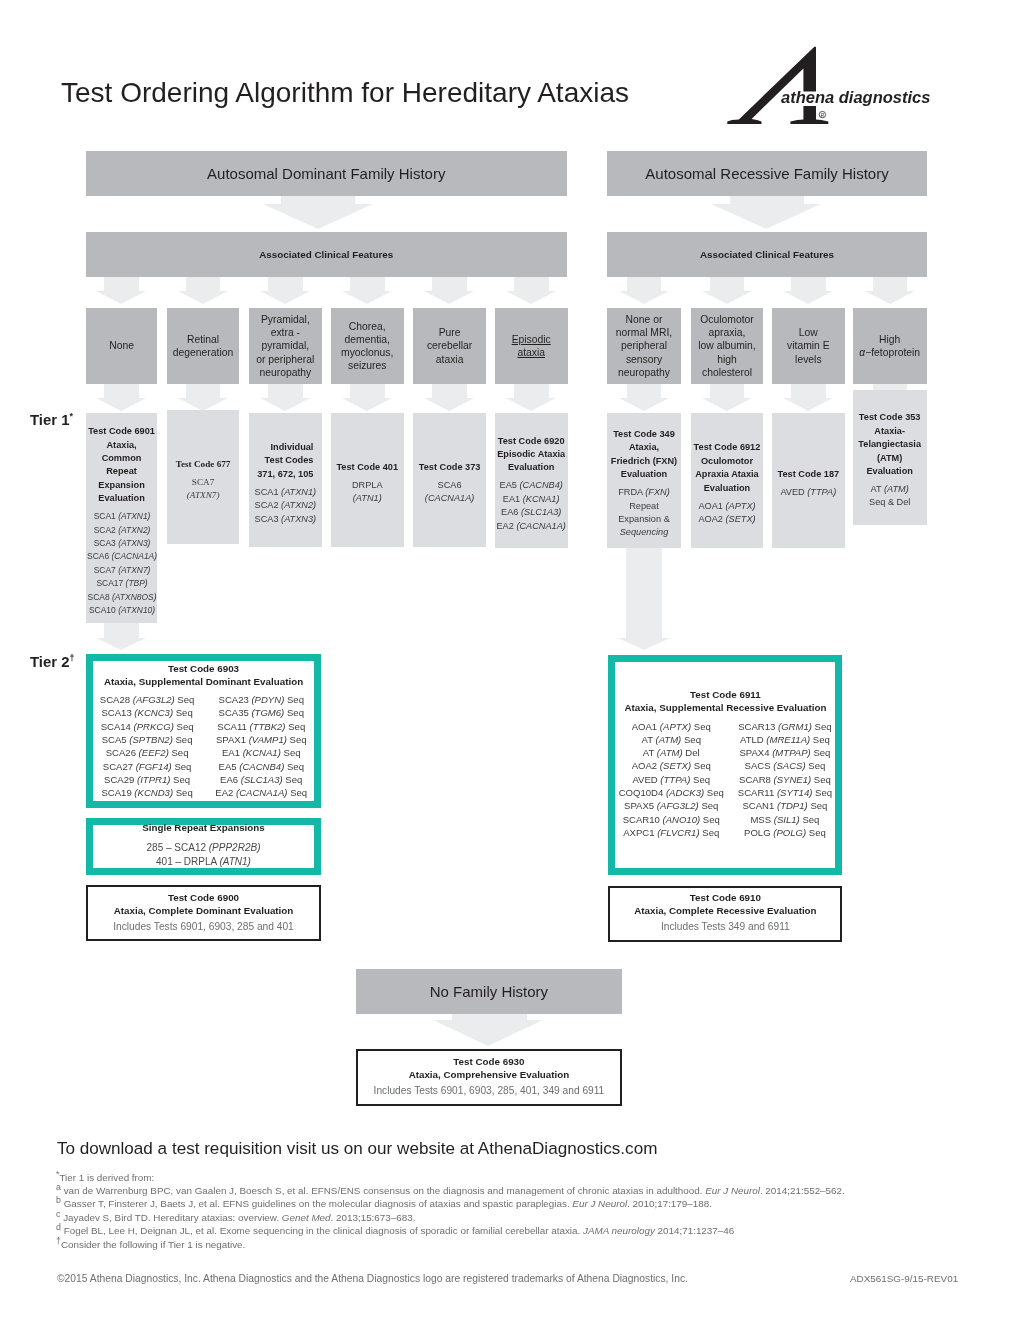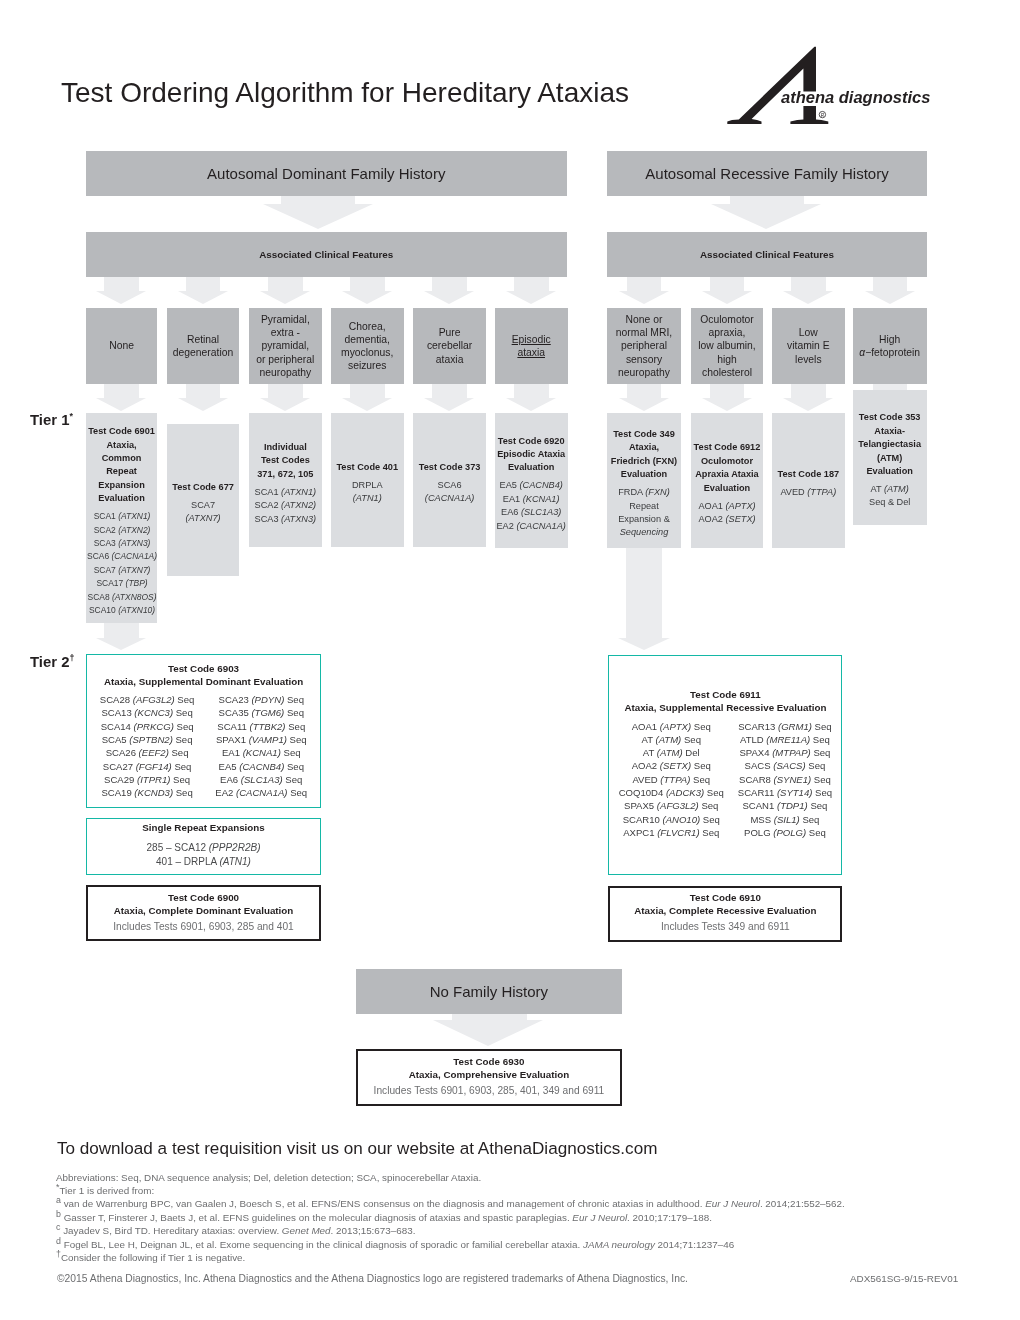--- a/index.html
+++ b/index.html
@@ -21,21 +21,21 @@
   .fbox{font-size:10.35px;line-height:13.2px;}
   .fbox .fwrap>div{white-space:nowrap;}
   
   .lbox{background:#dbdde0;color:#3a3b3d;display:flex;flex-direction:column;
         align-items:center;justify-content:center;text-align:center;
         font-size:9.2px;line-height:13.4px;overflow:hidden;padding-top:6px;}
   .lbox .hd{font-weight:bold;color:#231f20;}
   .lbox .ls{margin-top:4.6px;}
   .lbox .hd>div,.lbox .ls>div{white-space:nowrap;transform-origin:center center;}
   
-  .wbox{background:#ffffff;border:1px solid #14b8a6;display:flex;flex-direction:column;padding-bottom:2px;
+  .wbox{background:#ffffff;border:7px solid #14b8a6;display:flex;flex-direction:column;padding-bottom:2px;
         align-items:center;justify-content:center;text-align:center;color:#231f20;}
   .wbox.thick{border:2px solid #231f20;}
   .t2hd{font-size:9.8px;font-weight:bold;line-height:13.1px;white-space:nowrap;}
   .t2inc{font-size:10.2px;line-height:13.6px;margin-top:3px;color:#6d6e70;white-space:nowrap;}
   .t2cols{display:flex;gap:21px;margin-top:5px;font-size:9.55px;line-height:13.3px;}
   .t2col{text-align:center;color:#3c3c3e;white-space:nowrap;}
   #recessive-supp .t2cols{gap:14px;justify-content:space-between;}
   .t2body{font-size:10px;line-height:13.6px;margin-top:7px;color:#4a4b4d;white-space:nowrap;}
   
   .arrow{position:absolute;background:#ebecee;}
@@ -209,30 +209,30 @@
       <div style="transform: scaleX(0.9211);"><span>SCA1 </span><i>(ATXN1)</i></div>
       <div style="transform: scaleX(0.9211);"><span>SCA2 </span><i>(ATXN2)</i></div>
       <div style="transform: scaleX(0.9211);"><span>SCA3 </span><i>(ATXN3)</i></div>
       <div style="transform: scaleX(0.9211);"><span>SCA6 </span><i>(CACNA1A)</i></div>
       <div style="transform: scaleX(0.9211);"><span>SCA7 </span><i>(ATXN7)</i></div>
       <div style="transform: scaleX(0.9211);"><span>SCA17 </span><i>(TBP)</i></div>
       <div style="transform: scaleX(0.9211);"><span>SCA8 </span><i>(ATXN8OS)</i></div>
       <div style="transform: scaleX(0.9211);"><span>SCA10 </span><i>(ATXN10)</i></div>
     </div>
   </div>
-<div class="abs lbox" style="left:166.8px;top:424px;width:72.5px;height:152px;">
+<div class="abs lbox" style="left:166.8px;top:410px;width:72.5px;height:134.0px;font-family:Liberation Serif, serif;">
     <div class="hd">
       <div>Test Code 677</div>
     </div>
     <div class="ls">
       <div><span>SCA7</span></div>
       <div><i>(ATXN7)</i></div>
     </div>
   </div>
-<div class="abs lbox" style="left:249.1px;top:413.4px;width:72.5px;height:134.0px;">
+<div class="abs lbox" style="left:249.1px;top:413.4px;width:72.5px;height:134.0px;text-align:right;">
     <div class="hd">
       <div>Individual</div>
       <div>Test Codes</div>
       <div>371, 672, 105</div>
     </div>
     <div class="ls">
       <div><span>SCA1 </span><i>(ATXN1)</i></div>
       <div><span>SCA2 </span><i>(ATXN2)</i></div>
       <div><span>SCA3 </span><i>(ATXN3)</i></div>
     </div>
@@ -395,21 +395,20 @@
   </div>
 <div class="abs arrow" style="left:451.5px;top:1013.5px;width:75.4px;height:6.0px;"></div>
 <div class="abs arrowhead" style="left:433.3px;top:1019.5px;border-width:26.5px 55.9px 0 55.9px;"></div>
 <div class="abs wbox thick" style="left:355.7px;top:1049px;width:266.5px;height:57px;">
     <div class="t2hd">Test Code 6930</div>
     <div class="t2hd">Ataxia, Comprehensive Evaluation</div>
     <div class="t2inc">Includes Tests 6901, 6903, 285, 401, 349 and 6911</div>
   </div>
 <div class="abs" id="footer-head">To download a test requisition visit us on our website at AthenaDiagnostics.com</div>
 <div class="abs" id="fine">
-    <div>Abbreviations: Seq, DNA sequence analysis; Del, deletion detection; SCA, spinocerebellar Ataxia.</div>
     <div>
       <div><sup>*</sup><span>Tier 1 is derived from:</span></div>
       <div><sup>a</sup> <span>van de Warrenburg BPC, van Gaalen J, Boesch S, et al. EFNS/ENS consensus on the diagnosis and management of chronic ataxias in adulthood. </span><i>Eur J Neurol</i><span>. 2014;21:552–562.</span></div>
       <div><sup>b</sup> <span>Gasser T, Finsterer J, Baets J, et al. EFNS guidelines on the molecular diagnosis of ataxias and spastic paraplegias. </span><i>Eur J Neurol</i><span>. 2010;17:179–188.</span></div>
       <div><sup>c</sup> <span>Jayadev S, Bird TD. Hereditary ataxias: overview. </span><i>Genet Med</i><span>. 2013;15:673–683.</span></div>
       <div><sup>d</sup> <span>Fogel BL, Lee H, Deignan JL, et al. Exome sequencing in the clinical diagnosis of sporadic or familial cerebellar ataxia. </span><i>JAMA neurology</i><span> 2014;71:1237–46</span></div>
       <div><sup>†</sup><span>Consider the following if Tier 1 is negative.</span></div>
     </div>
   </div>
 <div class="abs" id="copyright">©2015 Athena Diagnostics, Inc. Athena Diagnostics and the Athena Diagnostics logo are registered trademarks of Athena Diagnostics, Inc.</div>

